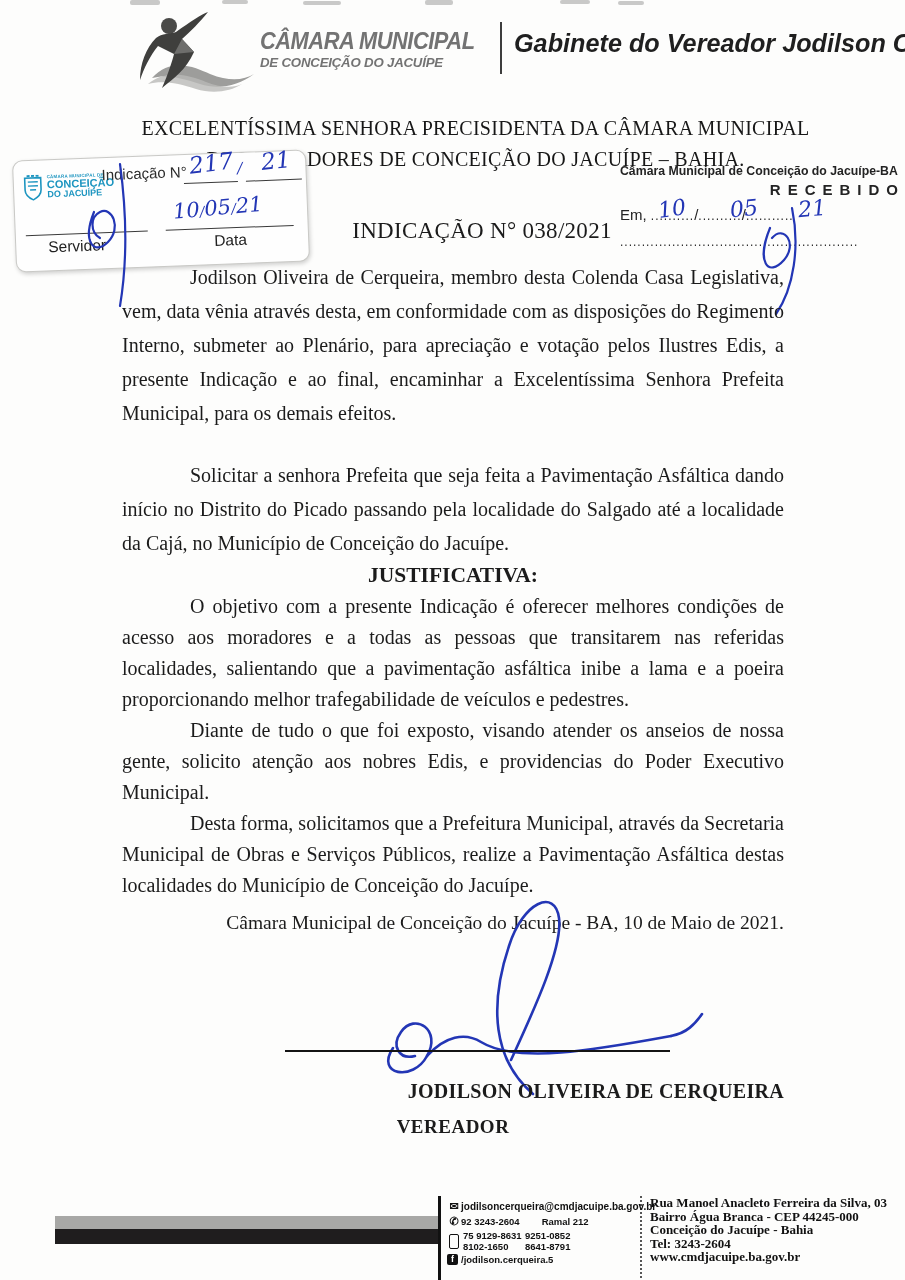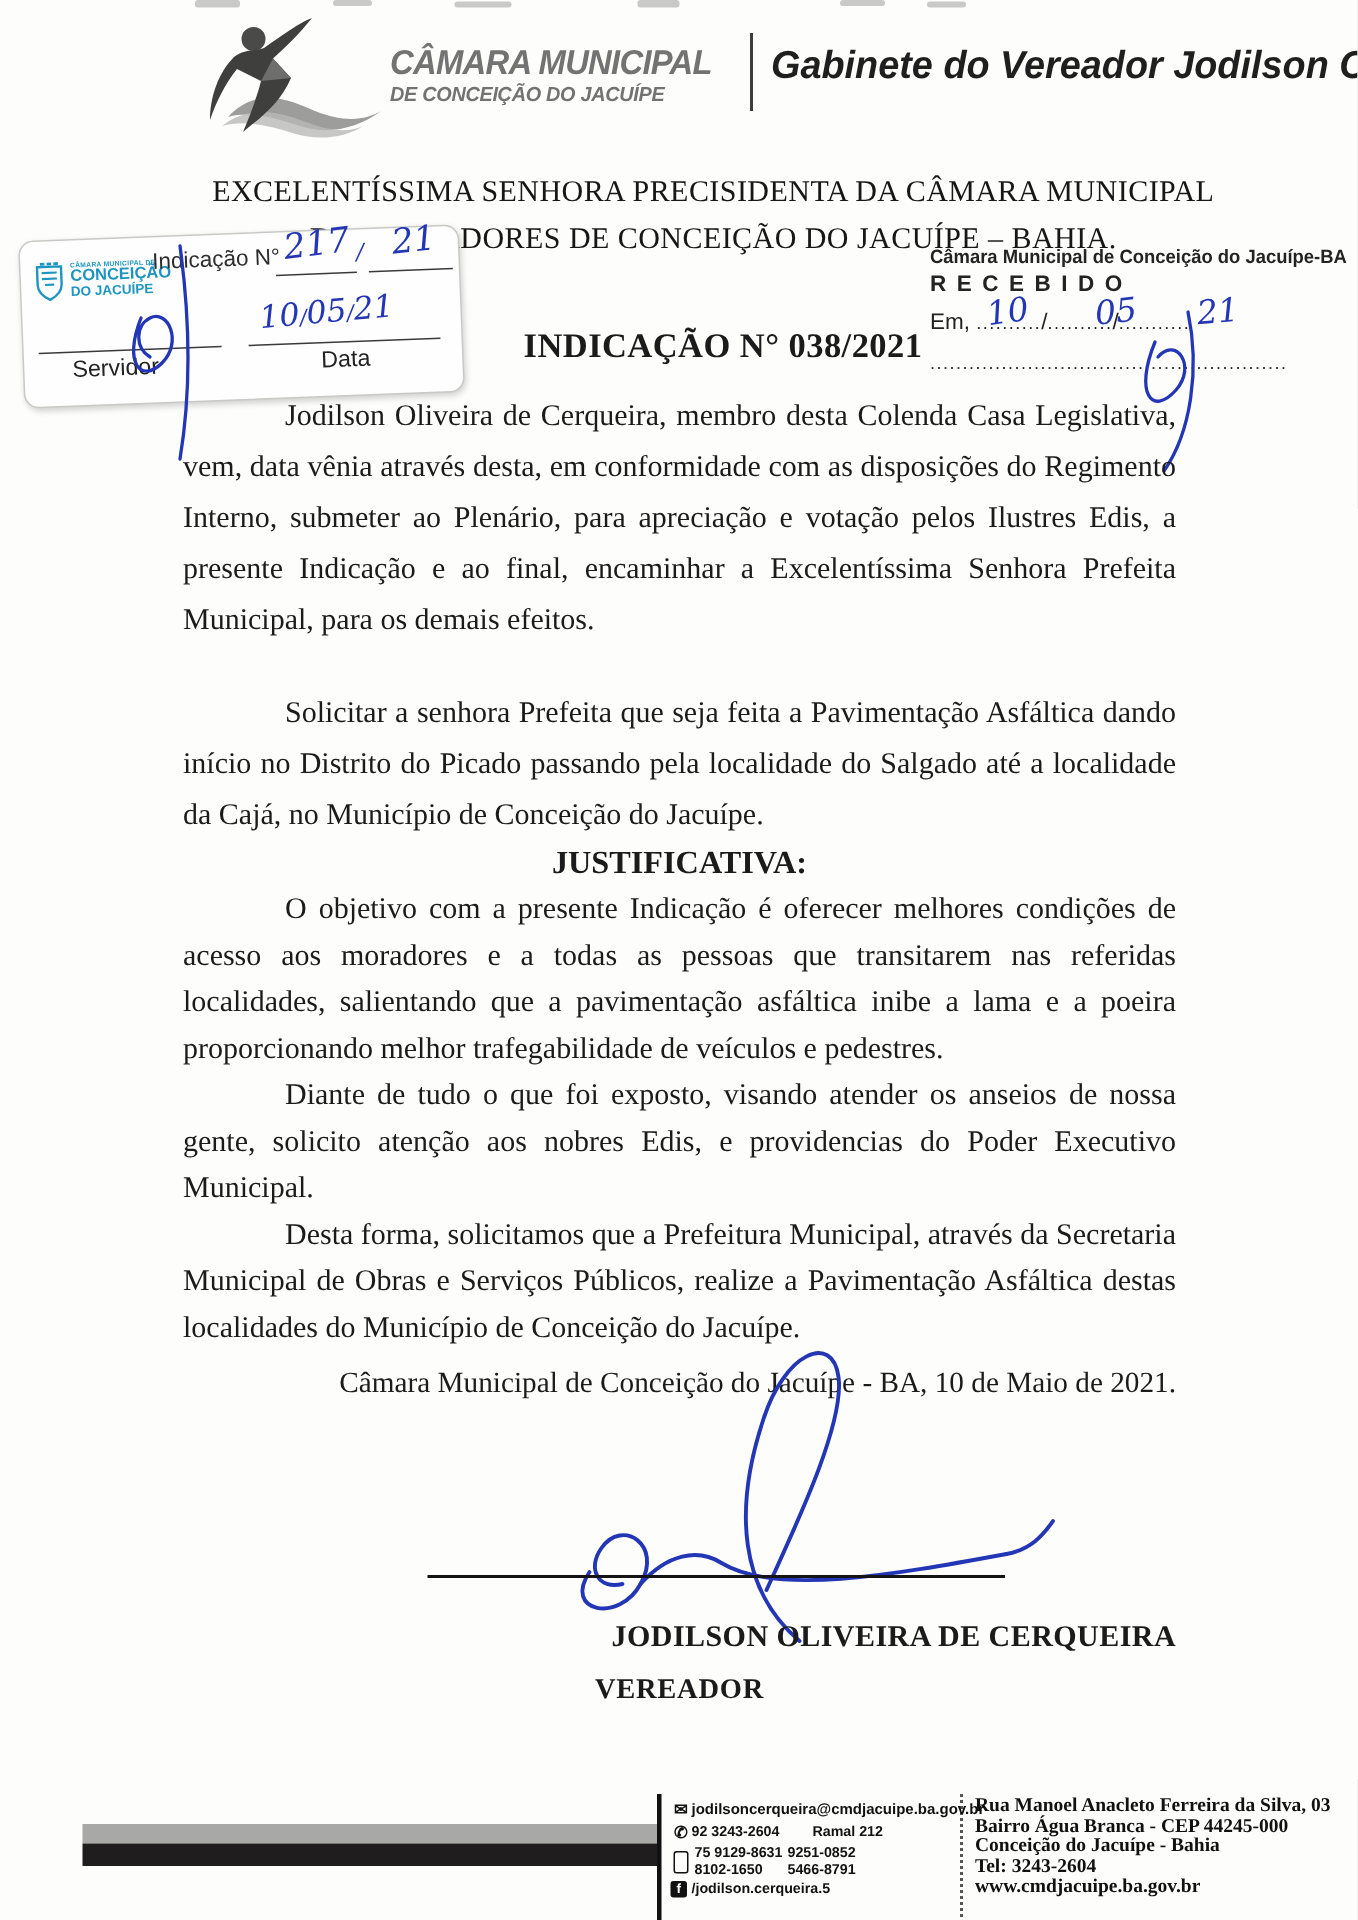--- a/index.html
+++ b/index.html
@@ -43,30 +43,30 @@
   .prot-slash { position:absolute; left:224px; top:6px; font-size:15px; }
   .prot-year { position:absolute; left:248px; top:-4px; font-size:23px; transform:rotate(-4deg); }
   .servidor-label { position:absolute; left:32px; top:78px; font-size:15.5px; color:#222; }
   .data-label { position:absolute; left:198px; top:78px; font-size:15.5px; color:#222; }
   .date-hw { position:absolute; left:158px; top:42px; font-size:21px; transform:rotate(-3deg); white-space:nowrap; }
   .date-hw .sep { font-size:14px; }
 
   
   .stamp-right { position:absolute; top:163px; left:620px; width:285px; font-family:"Liberation Sans", sans-serif; color:#232323; }
   .recv-org { font-size:12.8px; font-weight:bold; white-space:nowrap; transform:scaleX(.96); transform-origin:left; }
-  .recv-title { margin-top:3px; text-align:left; font-size:15px; font-weight:bold; letter-spacing:7px; }
+  .recv-title { margin-top:3px; text-align:right; font-size:15px; font-weight:bold; letter-spacing:7px; }
   .recv-em { position:relative; margin-top:8px; font-size:15px; white-space:nowrap; }
   .recv-dots { font-size:12px; letter-spacing:1px; }
   .recv-day { position:absolute; left:38px; top:-10px; font-size:22px; transform:rotate(-8deg); }
   .recv-month { position:absolute; left:110px; top:-10px; font-size:22px; transform:rotate(-6deg); }
   .recv-year { position:absolute; left:178px; top:-10px; font-size:22px; transform:rotate(-5deg); }
   .recv-dotline { margin-top:12px; font-size:12px; letter-spacing:1px; color:#2a2a2a; white-space:nowrap; overflow:hidden; }
 
   
-  .doc-title { position:absolute; top:218px; left:152px; width:660px; text-align:center; font-size:23px; font-weight:bold; letter-spacing:.3px; }
+  .doc-title { position:absolute; top:218px; left:152px; width:660px; text-align:center; font-size:23px; font-weight:normal; letter-spacing:.3px; }
   .body-text { position:absolute; top:260px; left:122px; width:662px; text-align:justify; font-size:20px; line-height:34px; }
   .body-text p { margin:0; text-indent:68px; }
   .body-text .p2 { margin-top:28px; }
   .just-title { margin:22px 0 6px 0; text-align:center; font-size:21.5px; font-weight:bold; text-indent:0 !important; }
   .just-block p { line-height:31px; }
   .date-line { position:absolute; top:912px; left:122px; width:662px; text-align:right; font-size:19.5px; }
   .sig-line { position:absolute; top:1050px; left:285px; width:385px; border-top:2.5px solid #141414; }
   .sig-name { position:absolute; top:1080px; left:122px; width:662px; text-align:right; font-size:20px; font-weight:bold; letter-spacing:.3px; }
   .sig-role { position:absolute; top:1116px; left:122px; width:662px; text-align:center; font-size:19px; font-weight:bold; letter-spacing:.5px; }
   .ink { position:absolute; pointer-events:none; }
@@ -211,21 +211,21 @@
     <div class="c-row">
       <span class="c-ico">✆</span>
       <span>92 3243-2604</span>
       <span class="c-gap"></span>
       <span>Ramal 212</span>
     </div>
     <div class="c-row">
       <span class="mob-ico"></span>
       <span class="mob-col">
         <div><span>75 9129-8631</span><span>9251-0852</span></div>
-        <div><span>8102-1650</span><span>5466-8791</span></div>
+        <div><span>8102-1650</span><span>8641-8791</span></div>
       </span>
     </div>
     <div class="c-row">
       <span class="fb-ico">f</span>
       <span>/jodilson.cerqueira.5</span>
     </div>
   </div>
 
   <div class="address">
     <div>Rua Manoel Anacleto Ferreira da Silva, 03</div>

